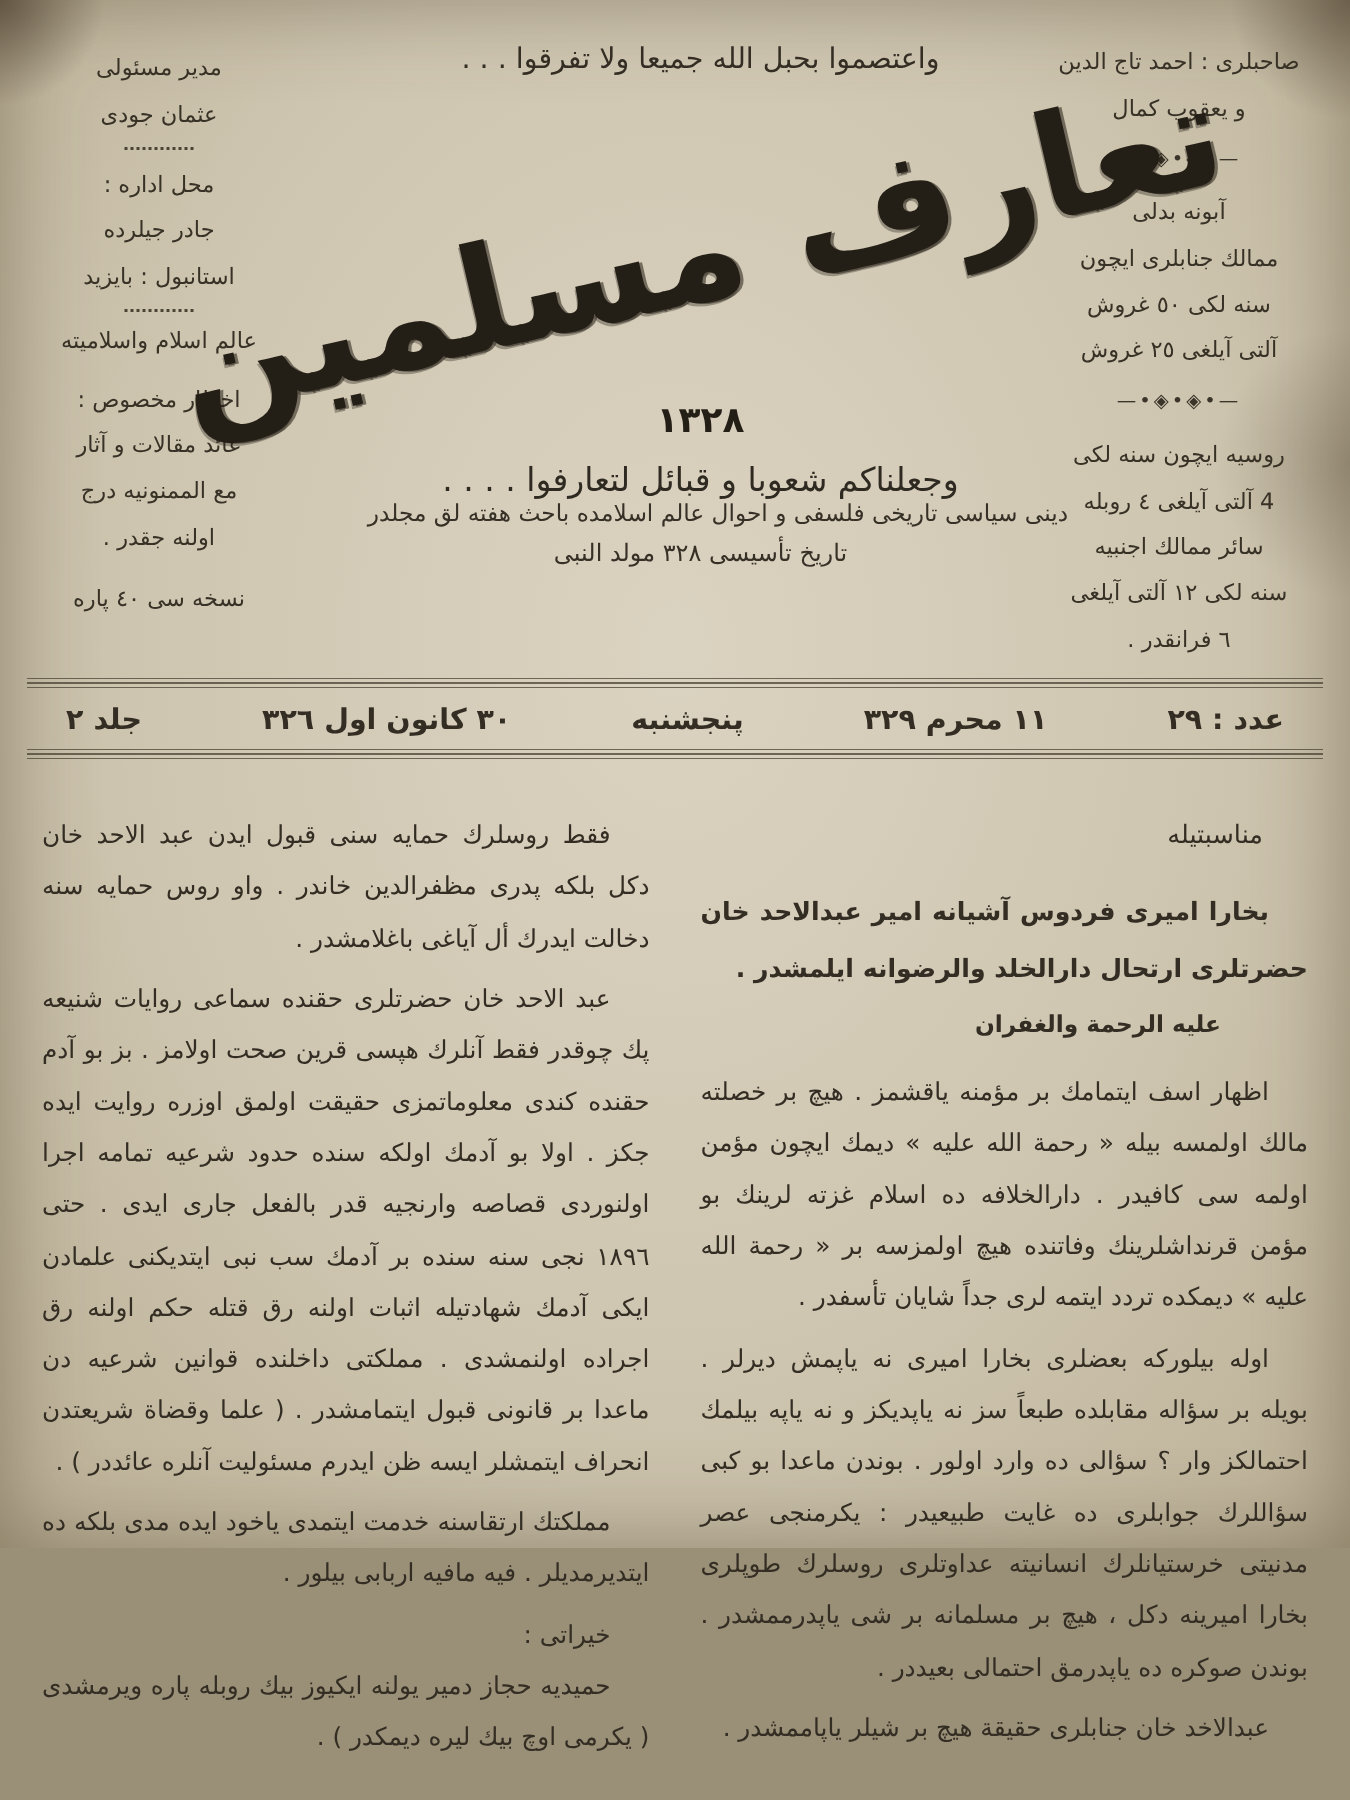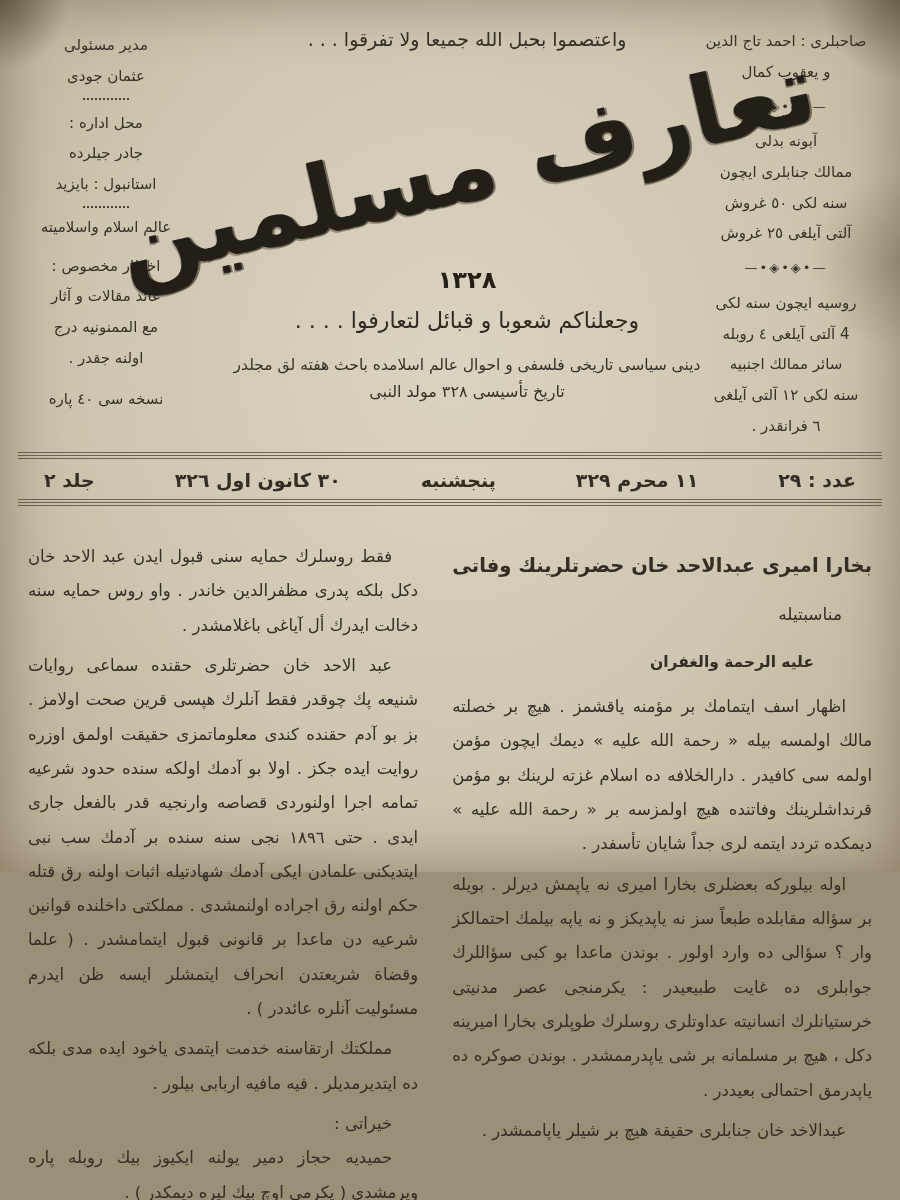--- a/index.html
+++ b/index.html
@@ -3,21 +3,21 @@
 <meta charset="utf-8">
 <style>
   html,body{margin:0;padding:0;}
   body{
     width:900px;height:1200px;
     font-family:"DejaVu Sans",sans-serif;
     background:#9a8f77;
     overflow:hidden;
   }
   #page{
-    position:relative;width:900px;height:872px;
+    position:relative;width:900px;height:1032px;
     color:#2f2a21;
     background:
       radial-gradient(circle at 0% 0%, rgba(45,34,18,.55), rgba(45,34,18,0) 70px),
       radial-gradient(circle at 100% 0%, rgba(45,34,18,.45), rgba(45,34,18,0) 80px),
       radial-gradient(circle at 100% 30%, rgba(60,48,28,.25), rgba(60,48,28,0) 90px),
       radial-gradient(ellipse at 50% 42%, #dbd3c1 0%, #cfc6b1 55%, #bbb096 100%);
     box-shadow:inset 0 0 60px rgba(74,60,38,.45);
     direction:rtl;
   }
   .block{position:absolute;}
@@ -35,21 +35,21 @@
   }
   .masthead .callig{
     font-size:96px;font-weight:bold;color:#241f16;
     transform:rotate(-13deg) translateY(-6px);
     white-space:nowrap;
     text-shadow:2px 1px 0 rgba(36,31,22,.55), -1px 2px 0 rgba(36,31,22,.35);
     letter-spacing:-4px;
   }
   .mast-year{font-size:24px;font-weight:bold;letter-spacing:26px;color:#241f16;margin-top:-26px;}
   .verse2{font-size:22px;margin-top:14px;white-space:nowrap;}
-  .subtitle{font-size:15.5px;margin-top:23px;white-space:nowrap;color:#36permanent;}
+  .subtitle{font-size:15.5px;margin-top:0;white-space:nowrap;color:#36permanent;text-align:right;}
   .subtitle,.founding{color:#3630255;}
   .subtitle{color:#363026;}
   .founding{font-size:16px;margin-top:8px;color:#363026;}
   
   .datebar{position:absolute;top:452px;right:18px;left:18px;}
   .rule{height:7px;background:repeating-linear-gradient(to bottom,#51493a 0 1px,rgba(0,0,0,0) 1px 3px);opacity:.8;}
   .daterow{display:flex;justify-content:space-between;align-items:center;padding:10px 26px 8px 26px;font-size:19px;font-weight:bold;color:#332d23;}
   .daterow span{white-space:nowrap;}
   
   .body{position:absolute;top:540px;right:28px;left:28px;bottom:6px;display:flex;gap:34px;}
@@ -116,22 +116,22 @@
       <span>١١ محرم ٣٢٩</span>
       <span>پنجشنبه</span>
       <span>٣٠ كانون اول ٣٢٦</span>
       <span>جلد ٢</span>
     </div>
     <div class="rule"></div>
   </div>
 
   <div class="body">
     <div class="col">
-      <p class="art-title">بخارا اميرى عبدالاحد خان حضرتلرينك وفاتى</p>
       <p class="occasion">مناسبتيله</p>
+      <p class="lead">بخارا اميرى فردوس آشيانه امير عبدالاحد خان حضرتلرى ارتحال دارالخلد والرضوانه ايلمشدر .</p>
       <p class="blessing">عليه الرحمة والغفران</p>
       <p>اظهار اسف ايتمامك بر مؤمنه ياقشمز . هيچ بر خصلته مالك اولمسه بيله « رحمة الله عليه » ديمك ايچون مؤمن اولمه سى كافيدر . دارالخلافه ده اسلام غزته لرينك بو مؤمن قرنداشلرينك وفاتنده هيچ اولمزسه بر « رحمة الله عليه » ديمكده تردد ايتمه لرى جداً شايان تأسفدر .</p>
       <p>اوله بيلوركه بعضلرى بخارا اميرى نه ياپمش ديرلر . بويله بر سؤاله مقابلده طبعاً سز نه ياپديكز و نه ياپه بيلمك احتمالكز وار ؟ سؤالى ده وارد اولور . بوندن ماعدا بو كبى سؤاللرك جوابلرى ده غايت طبيعيدر : يكرمنجى عصر مدنيتى خرستيانلرك انسانيته عداوتلرى روسلرك طوپلرى بخارا اميرينه دكل ، هيچ بر مسلمانه بر شى ياپدرممشدر . بوندن صوكره ده ياپدرمق احتمالى بعيددر .</p>
       <p>عبدالاخد خان جنابلرى حقيقة هيچ بر شيلر ياپاممشدر .</p>
     </div>
     <div class="col">
       <p>فقط روسلرك حمايه سنى قبول ايدن عبد الاحد خان دكل بلكه پدرى مظفرالدين خاندر . واو روس حمايه سنه دخالت ايدرك أل آياغى باغلامشدر .</p>
       <p>عبد الاحد خان حضرتلرى حقنده سماعى روايات شنيعه پك چوقدر فقط آنلرك هپسى قرين صحت اولامز . بز بو آدم حقنده كندى معلوماتمزى حقيقت اولمق اوزره روايت ايده جكز . اولا بو آدمك اولكه سنده حدود شرعيه تمامه اجرا اولنوردى قصاصه وارنجيه قدر بالفعل جارى ايدى . حتى ١٨٩٦ نجى سنه سنده بر آدمك سب نبى ايتديكنى علمادن ايكى آدمك شهادتيله اثبات اولنه رق قتله حكم اولنه رق اجراده اولنمشدى . مملكتى داخلنده قوانين شرعيه دن ماعدا بر قانونى قبول ايتمامشدر . ( علما وقضاة شريعتدن انحراف ايتمشلر ايسه ظن ايدرم مسئوليت آنلره عائددر ) .</p>
       <p>مملكتك ارتقاسنه خدمت ايتمدى ياخود ايده مدى بلكه ده ايتديرمديلر . فيه مافيه اربابى بيلور .</p>
       <p class="charity">خيراتى :</p>

